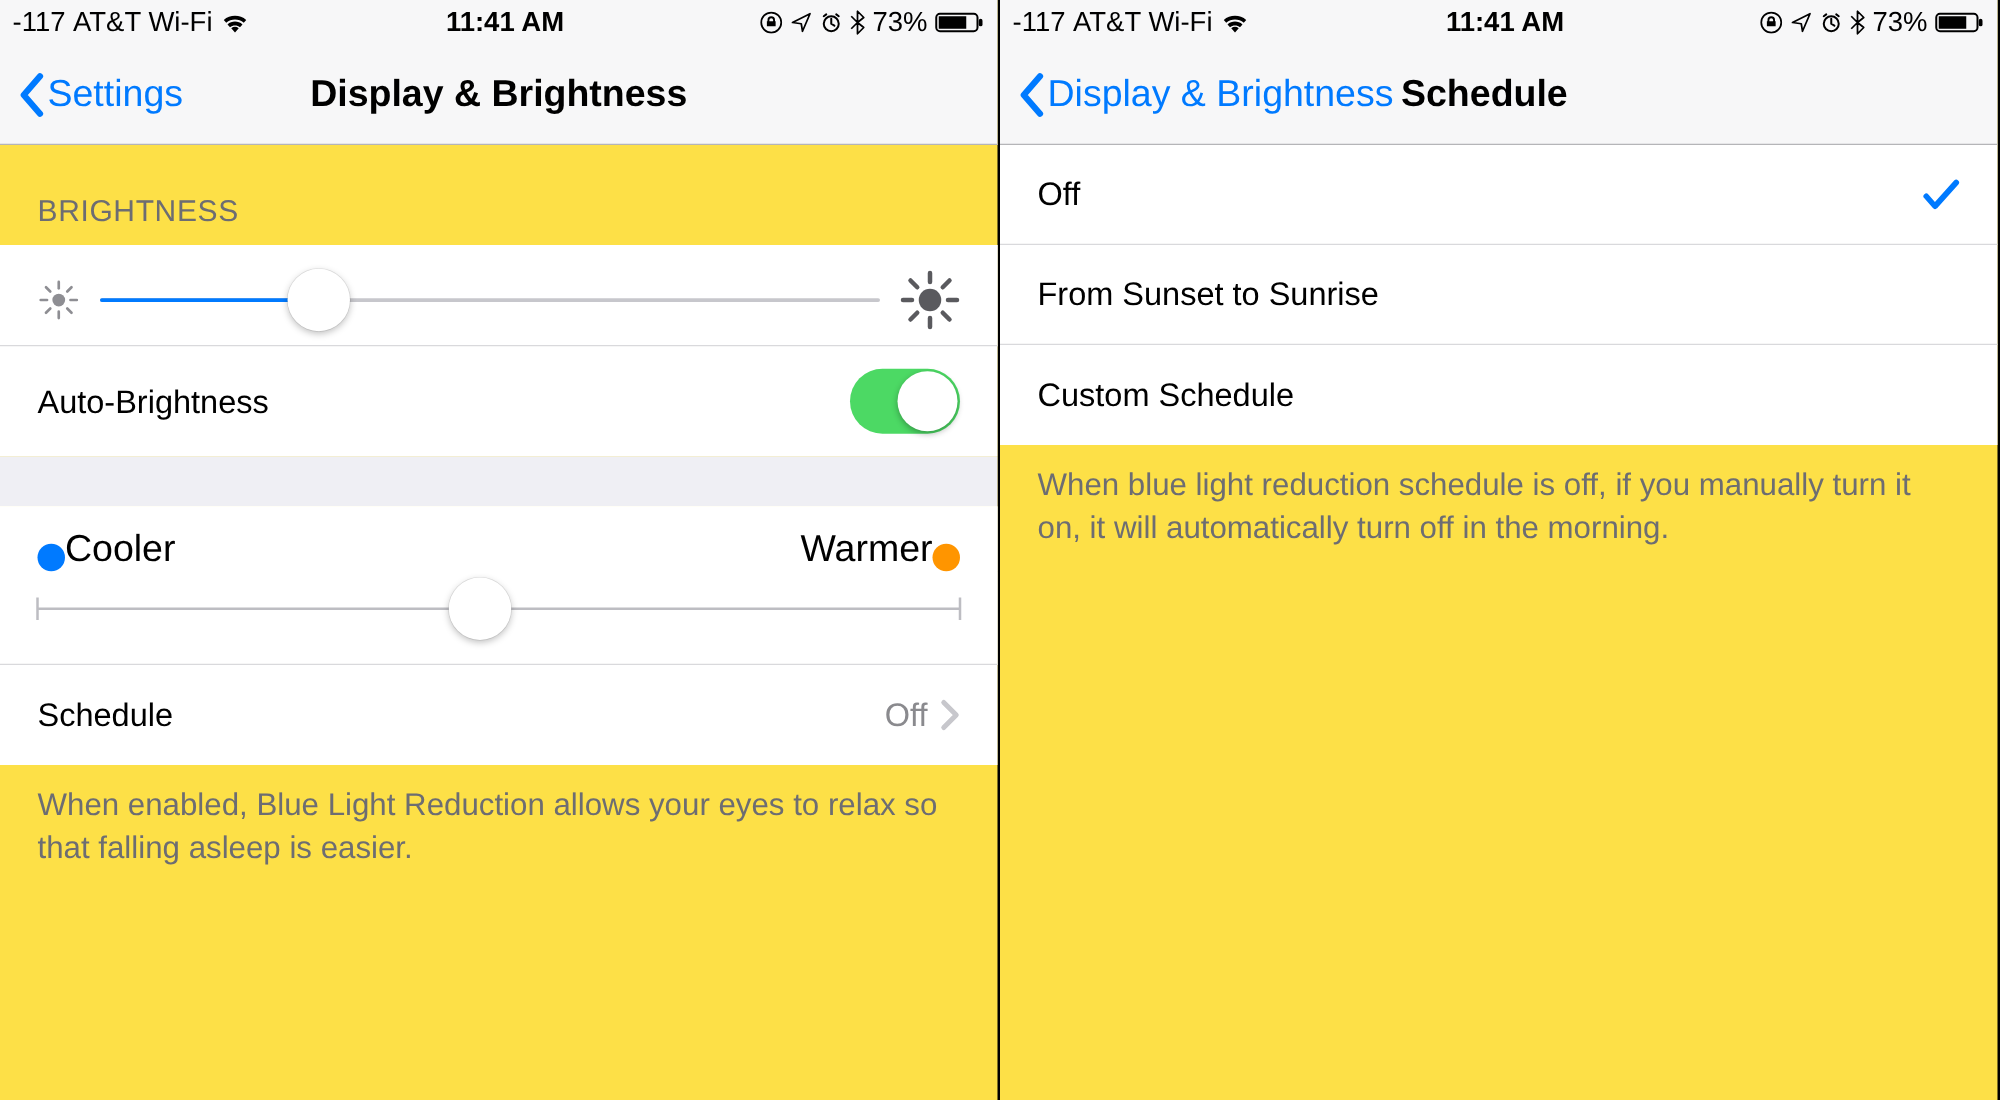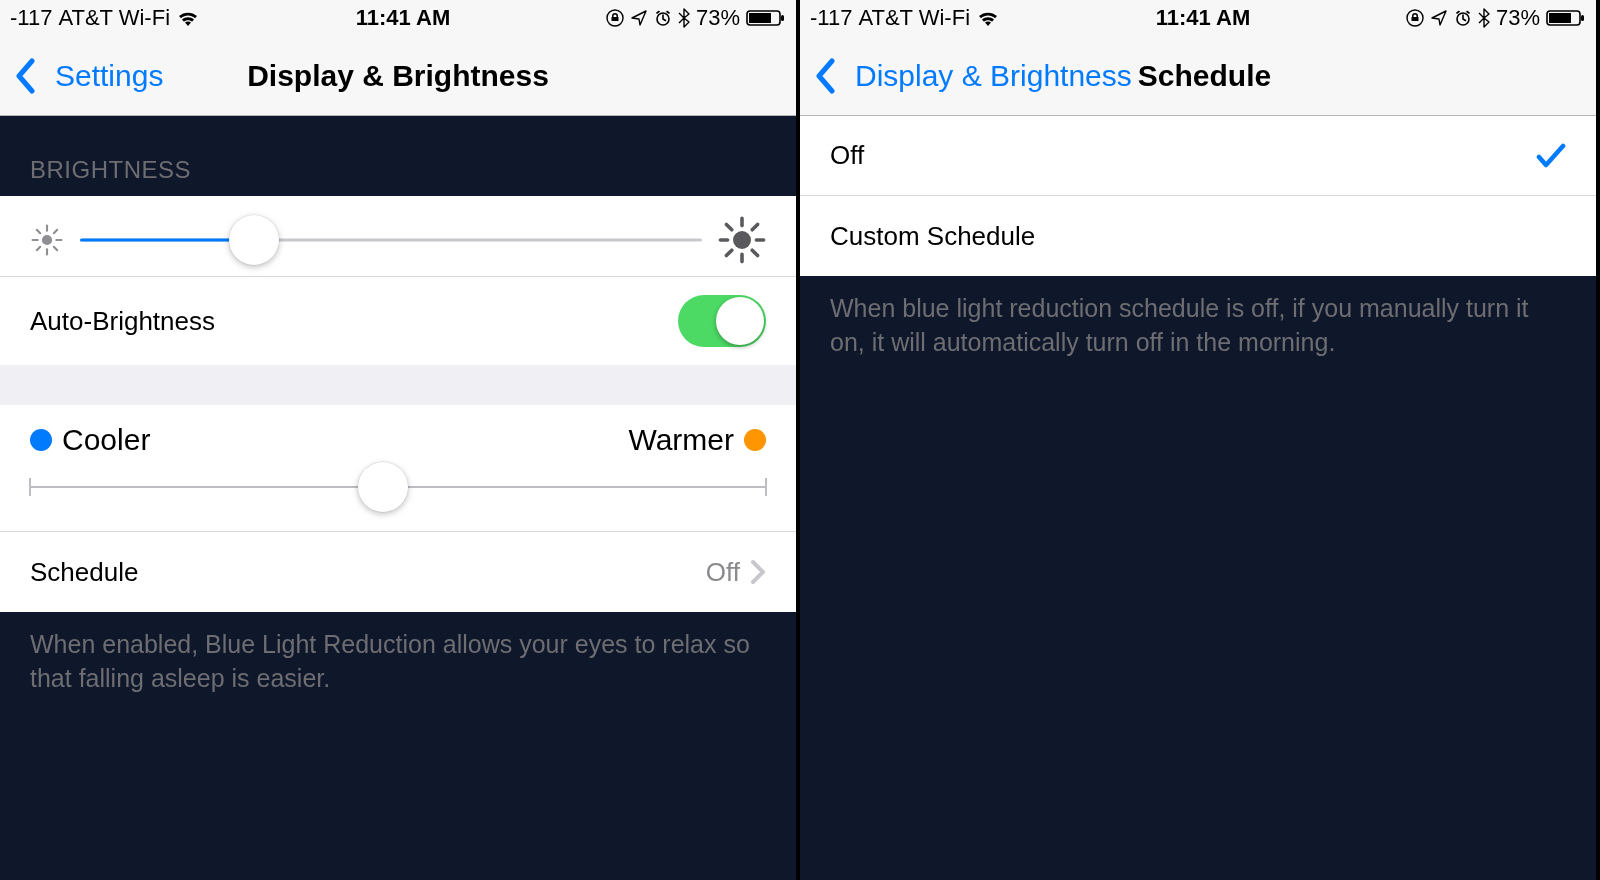--- a/index.html
+++ b/index.html
@@ -6,24 +6,24 @@
   body {
     font-family: -apple-system, "Helvetica Neue", Helvetica, Arial, sans-serif;
     background: #fff;
     width: 1600px;
     height: 880px;
     display: flex;
   }
   .phone {
     width: 50%;
     height: 100%;
-    background: #0f172a;
+    background: #fde047;
     display: flex;
     flex-direction: column;
-    border-right: 4px solid #000000;
+    border-right: 2px solid #000000;
   }
   
   .status-bar {
     height: 36px;
     display: flex;
     align-items: center;
     justify-content: space-between;
     padding: 0 10px;
     font-size: 22px;
     font-weight: 500;
@@ -44,21 +44,21 @@
     border-bottom: 1px solid #b5b5b8;
     padding: 0 14px;
     position: relative;
   }
   .back-link {
     display: flex;
     align-items: center;
     color: #007aff;
     font-size: 30px;
     font-weight: 400;
-    gap: 19px;
+    gap: 2px;
     white-space: nowrap;
   }
   .back-chevron svg { display: block; }
   .nav-title {
     position: absolute;
     left: 50%;
     transform: translateX(-50%);
     font-size: 30px;
     font-weight: 600;
     color: #000;
@@ -160,21 +160,21 @@
   .toggle.off .knob { left: 2px; }
   
   .temp-labels {
     display: flex;
     justify-content: space-between;
     align-items: center;
     padding: 18px 30px 0 30px;
     font-size: 30px;
     background: #fff;
   }
-  .temp-labels .cool, .temp-labels .warm { display: flex; align-items: center; gap: 10px; }
+  .temp-labels .cool, .temp-labels .warm { display: flex; align-items: flex-end; gap: 0; }
   .dot { width: 22px; height: 22px; border-radius: 50%; }
   .dot.blue { background: #007aff; }
   .dot.orange { background: #ff9500; }
   .temp-slider-row {
     padding: 10px 30px 24px 30px;
     background: #fff;
     border-bottom: 1px solid #d9d9dc;
   }
   .temp-slider {
     height: 40px;
@@ -426,18 +426,21 @@
   <div class="group">
     <div class="row">
       <span class="label">Off</span>
       <span class="check-icon">
         <svg width="30" height="26" viewBox="0 0 30 26">
             <path d="M3 14l7 8L27 3" fill="none" stroke="#007aff" stroke-width="4.5" stroke-linecap="round" stroke-linejoin="round"></path>
           </svg>
       </span>
     </div>
     <div class="row">
+      <span class="label">From Sunset to Sunrise</span>
+    </div>
+    <div class="row">
       <span class="label">Custom Schedule</span>
     </div>
   </div>
 
   <div class="footer-text">When blue light reduction schedule is off, if you manually turn it on, it will automatically turn off in the morning.</div>
 </div>
 
 </body></html>

